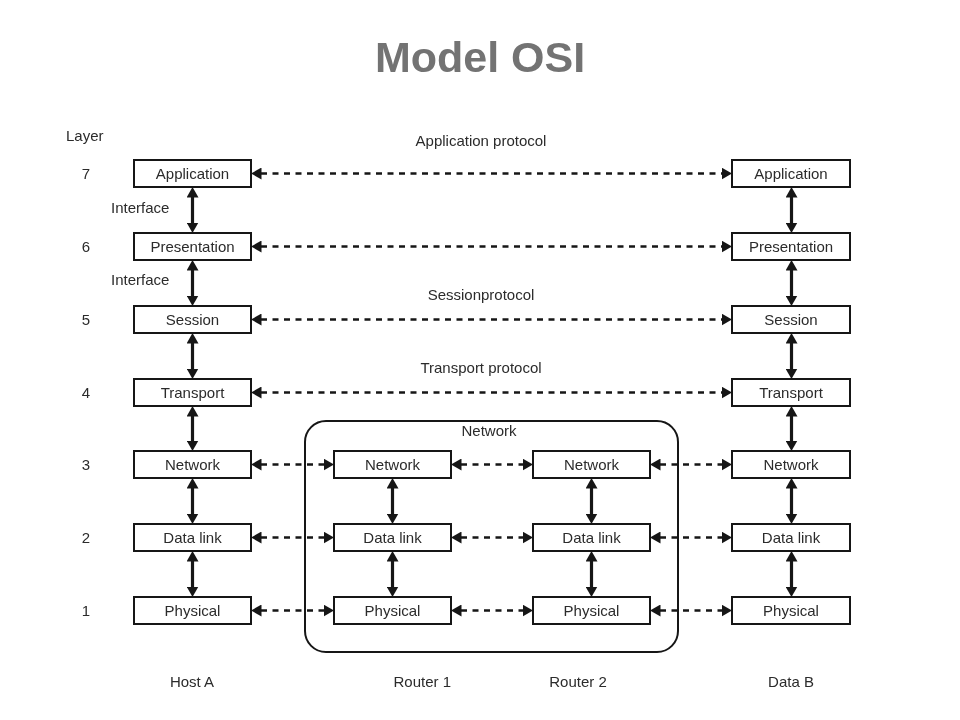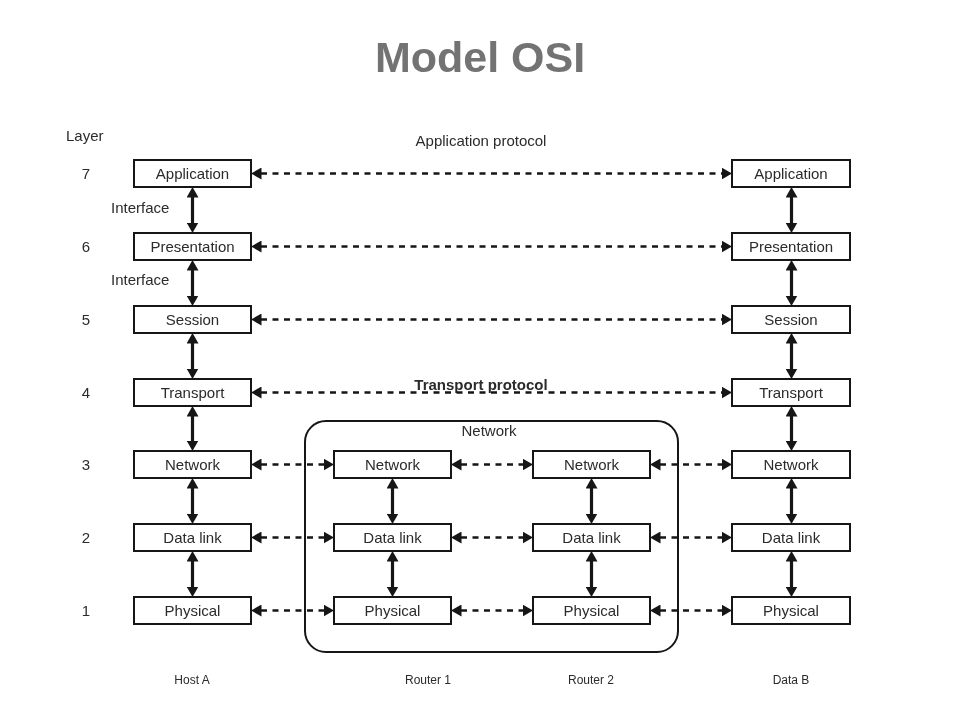--- a/index.html
+++ b/index.html
@@ -81,21 +81,21 @@
     width: 120px;
     text-align: center;
     font-size: 15px;
     color: #2b2b2b;
   }
   .node-label {
     position: absolute;
     top: 673px;
     width: 120px;
     text-align: center;
-    font-size: 12px;
+    font-size: 15px;
     color: #2b2b2b;
   }
   .arrows {
     position: absolute;
     left: 0;
     top: 0;
     width: 960px;
     height: 720px;
     pointer-events: none;
   }
@@ -114,21 +114,22 @@
   <div class="lnum" style="top:311px;">5</div>
   <div class="lnum" style="top:384px;">4</div>
   <div class="lnum" style="top:456px;">3</div>
   <div class="lnum" style="top:529px;">2</div>
   <div class="lnum" style="top:602px;">1</div>
 
   <div class="small-label" style="left:111px; top:199px;">Interface</div>
   <div class="small-label" style="left:111px; top:271px;">Interface</div>
 
   <div class="proto-label" style="top:132px;">Application protocol</div>
-  <div class="proto-label" style="top:376px;font-weight:bold;">Transport protocol</div>
+  <div class="proto-label" style="top:286px;">Sessionprotocol</div>
+  <div class="proto-label" style="top:359px;">Transport protocol</div>
 
   <div class="cloud"></div>
   <div class="cloud-label">Network</div>
 
   <div class="lbox" style="left:133px; top:159px;">Application</div>
   <div class="lbox" style="left:133px; top:232px;">Presentation</div>
   <div class="lbox" style="left:133px; top:305px;">Session</div>
   <div class="lbox" style="left:133px; top:378px;">Transport</div>
   <div class="lbox" style="left:133px; top:450px;">Network</div>
   <div class="lbox" style="left:133px; top:523px;">Data link</div>
@@ -145,21 +146,21 @@
   <div class="lbox" style="left:731px; top:159px; width:120px;">Application</div>
   <div class="lbox" style="left:731px; top:232px; width:120px;">Presentation</div>
   <div class="lbox" style="left:731px; top:305px; width:120px;">Session</div>
   <div class="lbox" style="left:731px; top:378px; width:120px;">Transport</div>
   <div class="lbox" style="left:731px; top:450px; width:120px;">Network</div>
   <div class="lbox" style="left:731px; top:523px; width:120px;">Data link</div>
   <div class="lbox" style="left:731px; top:596px; width:120px;">Physical</div>
 
   <div class="node-label" style="left:132px;">Host A</div>
   <div class="node-label" style="left:331px;text-align:right;">Router 1</div>
-  <div class="node-label" style="left:531px;">Router 2</div>
+  <div class="node-label" style="left:518px;">Router 2</div>
   <div class="node-label" style="left:731px;">Data B</div>
 
   <svg class="arrows" viewBox="0 0 960 720" xmlns="http://www.w3.org/2000/svg">
     <defs>
       <marker id="ah" markerUnits="userSpaceOnUse" markerWidth="11" markerHeight="12" refX="0.5" refY="6" orient="auto-start-reverse">
         <path d="M0,0 L10.5,6 L0,12 Z" fill="#161616"></path>
       </marker>
     </defs>
 
     <g stroke="#161616" stroke-width="3.2">

